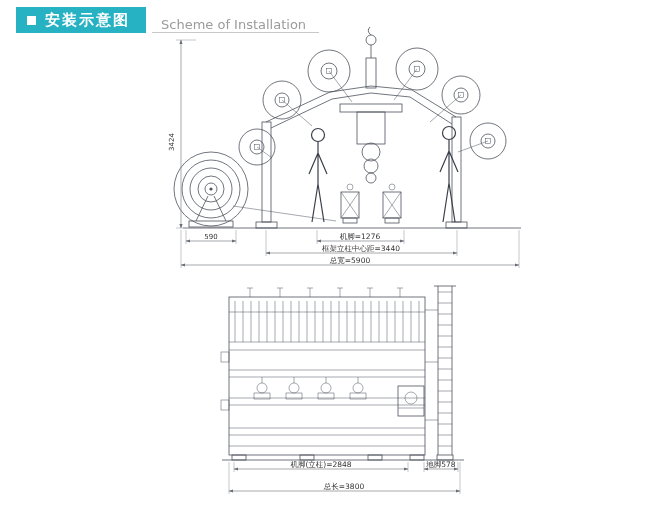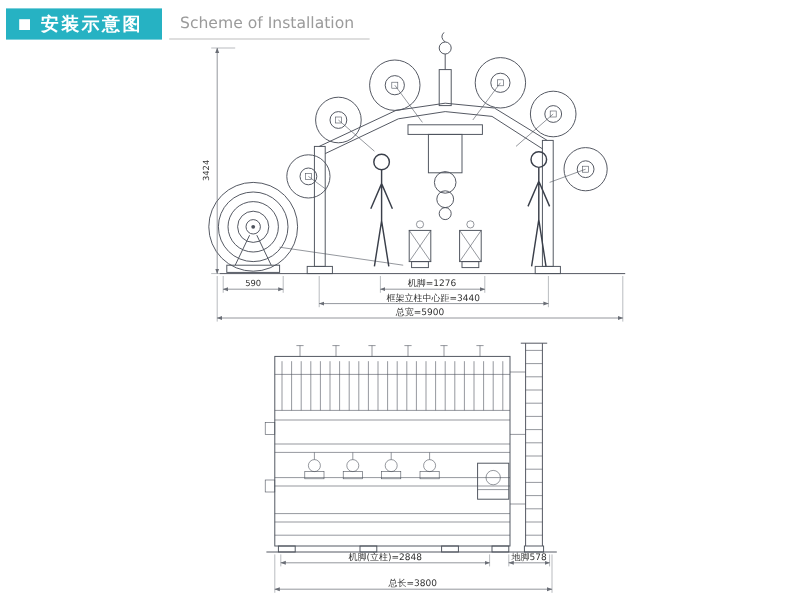--- a/index.html
+++ b/index.html
@@ -1,30 +1,30 @@
 <!DOCTYPE html>
 <html><head>
 <meta charset="utf-8">
 <style>
   html,body{margin:0;padding:0;}
   body{
     width:659px;height:512px;position:relative;overflow:hidden;
     background:#ffffff;
     font-family:"DejaVu Sans","Liberation Sans",sans-serif;
   }
-  .header{position:absolute;top:7px;left:5px;display:flex;align-items:stretch;z-index:2;}
+  .header{position:absolute;top:7px;left:16px;display:flex;align-items:stretch;z-index:2;}
   .title-box{
     background:#26b2c3;color:#fff;display:flex;align-items:center;gap:9px;
     padding:0 16px 0 11px;height:26px;
   }
   .bullet{width:9px;height:9px;background:#ffffff;display:inline-block;}
   .title-cn{font-size:15px;font-weight:bold;letter-spacing:2px;line-height:26px;}
   .title-en-wrap{
     border-bottom:1px solid #c8c8c8;margin-left:6px;width:158px;
-    display:flex;align-items:center;padding-left:9px;
+    display:flex;align-items:flex-end;padding-left:9px;
     color:#9b9b9b;font-size:13px;
   }
   svg.drawing{position:absolute;top:0;left:0;}
   .ln{fill:none;stroke:#4d525c;stroke-width:0.8;}
   .thin{fill:none;stroke:#4d525c;stroke-width:0.5;}
   .hum{fill:none;stroke:#3a3f4a;stroke-width:1.2;}
   .dim{fill:none;stroke:#6a6e76;stroke-width:0.6;}
   .ext{fill:none;stroke:#8a8e96;stroke-width:0.5;}
   .dimtxt{font-family:"DejaVu Sans",sans-serif;font-size:7px;fill:#333;}
   .cjk{font-family:"DejaVu Sans",sans-serif;font-size:7.5px;fill:#333;}

